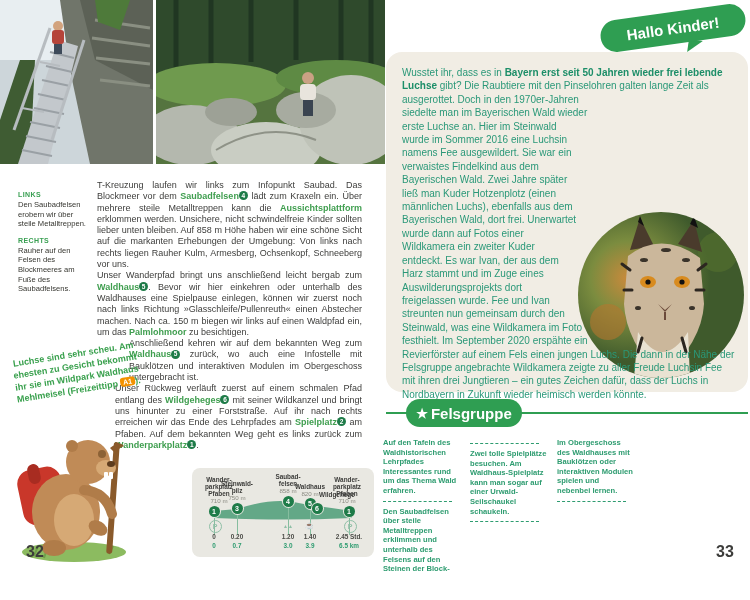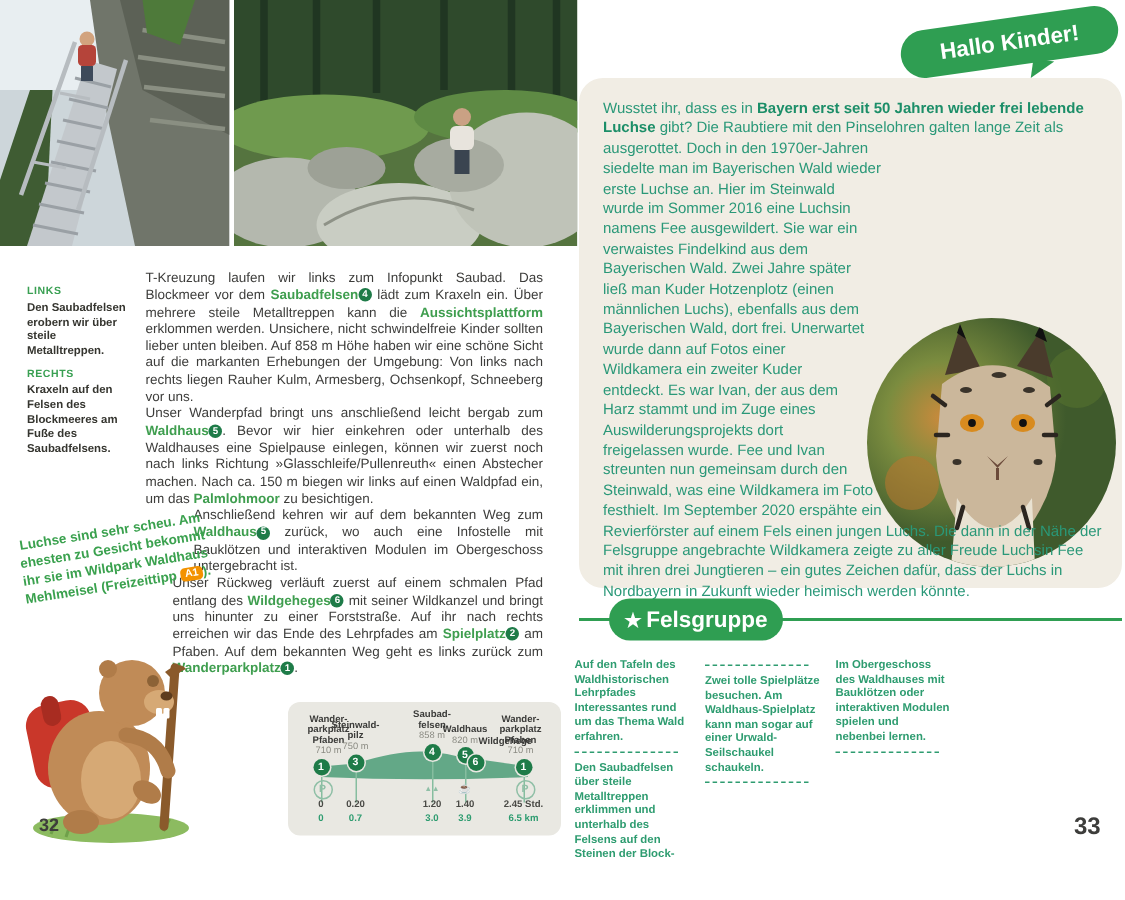--- a/index.html
+++ b/index.html
@@ -7,42 +7,42 @@
         font-family:"Liberation Sans",sans-serif;}
 
   
   .photo{position:absolute;top:0;overflow:hidden;}
   #photo-stairs{left:0;width:153px;height:164px;}
   #photo-boulders{left:156px;width:229px;height:164px;}
 
   
   #margin-col{position:absolute;left:18px;top:183px;width:72px;}
   .cap-label{color:#3aa053;font-weight:bold;font-size:7px;letter-spacing:.4px;margin:8px 0 2px;}
-  .cap-text{color:#35352f;font-weight:bold;font-size:7.6px;line-height:9.6px;}
+  .cap-text{color:#35352f;font-weight:normal;font-size:7.6px;line-height:9.6px;}
 
   
   #body-col{position:absolute;left:97px;top:180px;width:265px;color:#3d3d3b;
             font-size:9px;line-height:11.3px;text-align:justify;}
   #body-col p{margin:0;}
   #body-col p.ind1{margin-left:32px;}
   #body-col p.ind2{margin-left:18px;}
   .kw{color:#3f9e4f;font-weight:bold;}
   .num{display:inline-flex;justify-content:center;align-items:center;width:9px;height:9px;
        border-radius:50%;background:#1e7b48;color:#fff;font-size:6.5px;font-weight:bold;
        position:relative;top:-1px;}
 
   
   #speech{position:absolute;left:8px;top:348px;width:136px;transform:rotate(-9deg);
           color:#3aa14e;font-weight:bold;font-size:9px;line-height:12px;text-align:center;}
   .badge{display:inline-block;background:#f39200;color:#fff;font-size:7px;font-weight:bold;
          border-radius:3px;padding:0 3px;line-height:9px;vertical-align:1px;}
 
   
   #marmot{position:absolute;left:14px;top:428px;width:130px;height:136px;}
-  #page-num-left{position:absolute;left:26px;top:543px;font-size:12px;font-weight:bold;color:#3d3d3b;}
+  #page-num-left{position:absolute;left:26px;top:543px;font-size:16px;font-weight:bold;color:#3d3d3b;}
   #page-num-right{position:absolute;left:716px;top:543px;font-size:16px;font-weight:bold;color:#3d3d3b;}
 
   
   #story-panel{position:absolute;left:386px;top:52px;width:362px;height:340px;
                background:#f1ede4;border-radius:16px;}
   #banner{position:absolute;left:600px;top:12px;width:146px;height:32px;background:#2f9e52;
           border-radius:16px;transform:rotate(-8deg);display:flex;align-items:center;
           justify-content:center;color:#fff;font-weight:bold;font-size:15px;}
   #banner-tail{position:absolute;left:688px;top:40px;width:0;height:0;
                border-left:14px solid #2f9e52;border-bottom:13px solid transparent;
@@ -154,21 +154,21 @@
         <rect x="144" y="84" width="16" height="16" rx="4" fill="#e8e4dd"></rect>
         <rect x="147" y="100" width="10" height="16" fill="#3a4450"></rect>
       </g>
     </svg>
   </div>
 
   <div id="margin-col">
     <div class="cap-label">LINKS</div>
     <div class="cap-text">Den Saubadfelsen erobern wir über steile Metalltreppen.</div>
     <div class="cap-label">RECHTS</div>
-    <div class="cap-text">Kraxeln auf den Felsen des Blockmeeres am Fuße des Saubadfelsens.</div>
+    <div class="cap-text">Rauher auf den Felsen des Blockmeeres am Fuße des Saubadfelsens.</div>
   </div>
 
   <div id="body-col">
     <p>T-Kreuzung laufen wir links zum Infopunkt Saubad. Das Blockmeer vor dem <b class="kw">Saubadfelsen</b><span class="num">4</span> lädt zum Kraxeln ein. Über mehrere steile Metalltreppen kann die <b class="kw">Aussichtsplattform</b> erklommen werden. Unsichere, nicht schwindelfreie Kinder sollten lieber unten bleiben. Auf 858 m Höhe haben wir eine schöne Sicht auf die markanten Erhebungen der Umgebung: Von links nach rechts liegen Rauher Kulm, Armesberg, Ochsenkopf, Schneeberg vor uns.</p>
     <p>Unser Wanderpfad bringt uns anschließend leicht bergab zum <b class="kw">Waldhaus</b><span class="num">5</span>. Bevor wir hier einkehren oder unterhalb des Waldhauses eine Spielpause einlegen, können wir zuerst noch nach links Richtung »Glasschleife/Pullenreuth« einen Abstecher machen. Nach ca. 150 m biegen wir links auf einen Waldpfad ein, um das <b class="kw">Palmlohmoor</b> zu besichtigen.</p>
     <p class="ind1">Anschließend kehren wir auf dem bekannten Weg zum <b class="kw">Waldhaus</b><span class="num">5</span> zurück, wo auch eine Infostelle mit Bauklötzen und interaktiven Modulen im Obergeschoss untergebracht ist.</p>
     <p class="ind2">Unser Rückweg verläuft zuerst auf einem schmalen Pfad entlang des <b class="kw">Wildgeheges</b><span class="num">6</span> mit seiner Wildkanzel und bringt uns hinunter zu einer Forststraße. Auf ihr nach rechts erreichen wir das Ende des Lehrpfades am <b class="kw">Spielplatz</b><span class="num">2</span> am Pfaben. Auf dem bekannten Weg geht es links zurück zum <b class="kw">Wanderparkplatz</b><span class="num">1</span>.</p>
   </div>
 
   <div id="speech">

